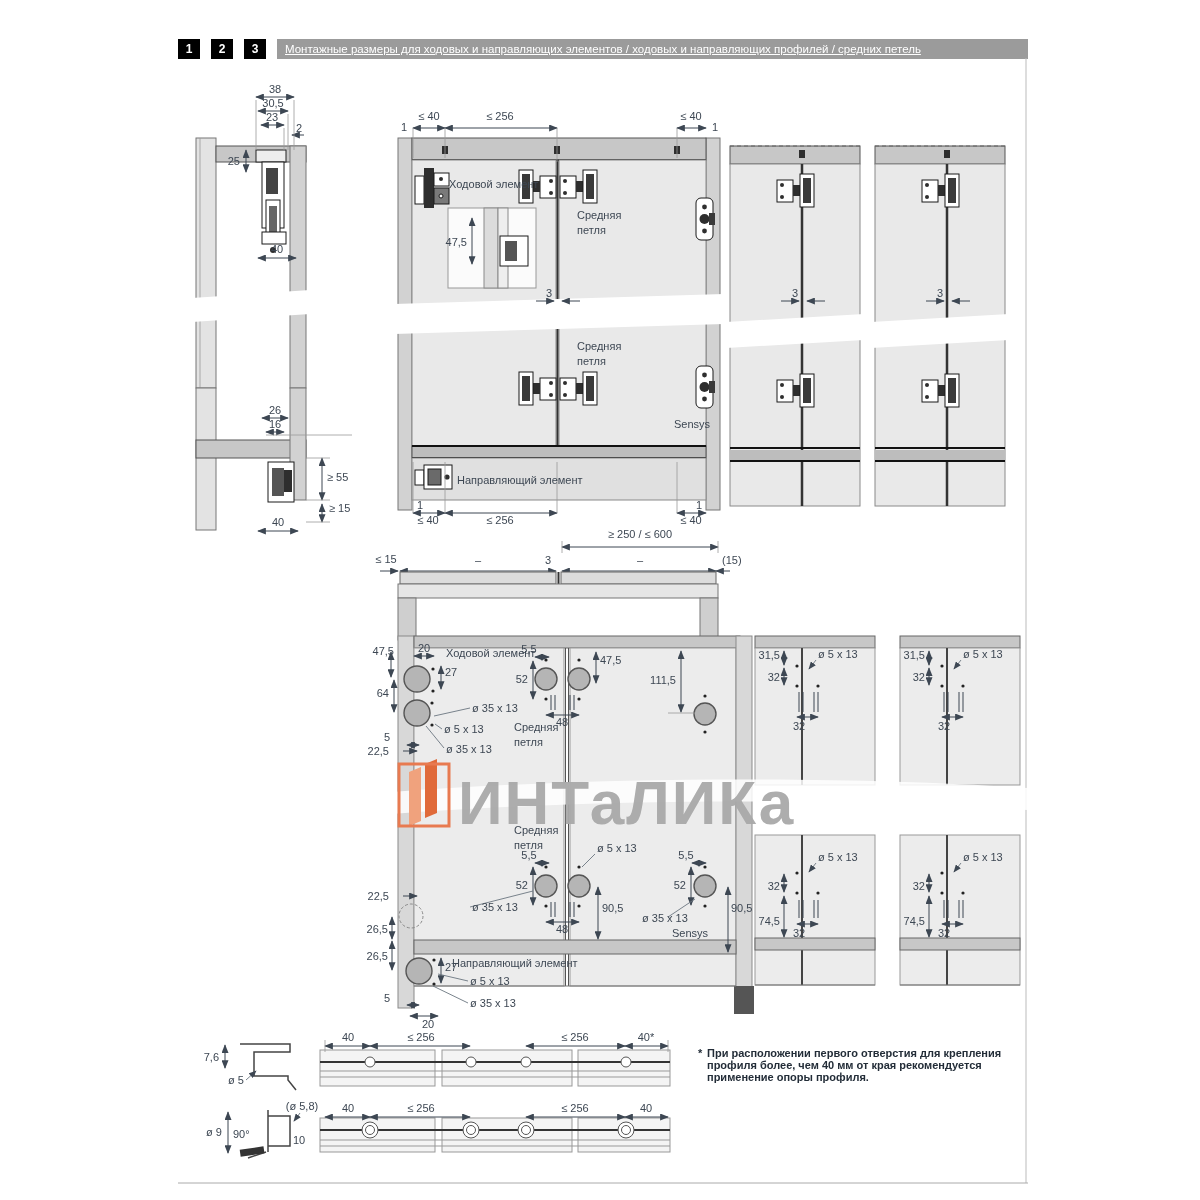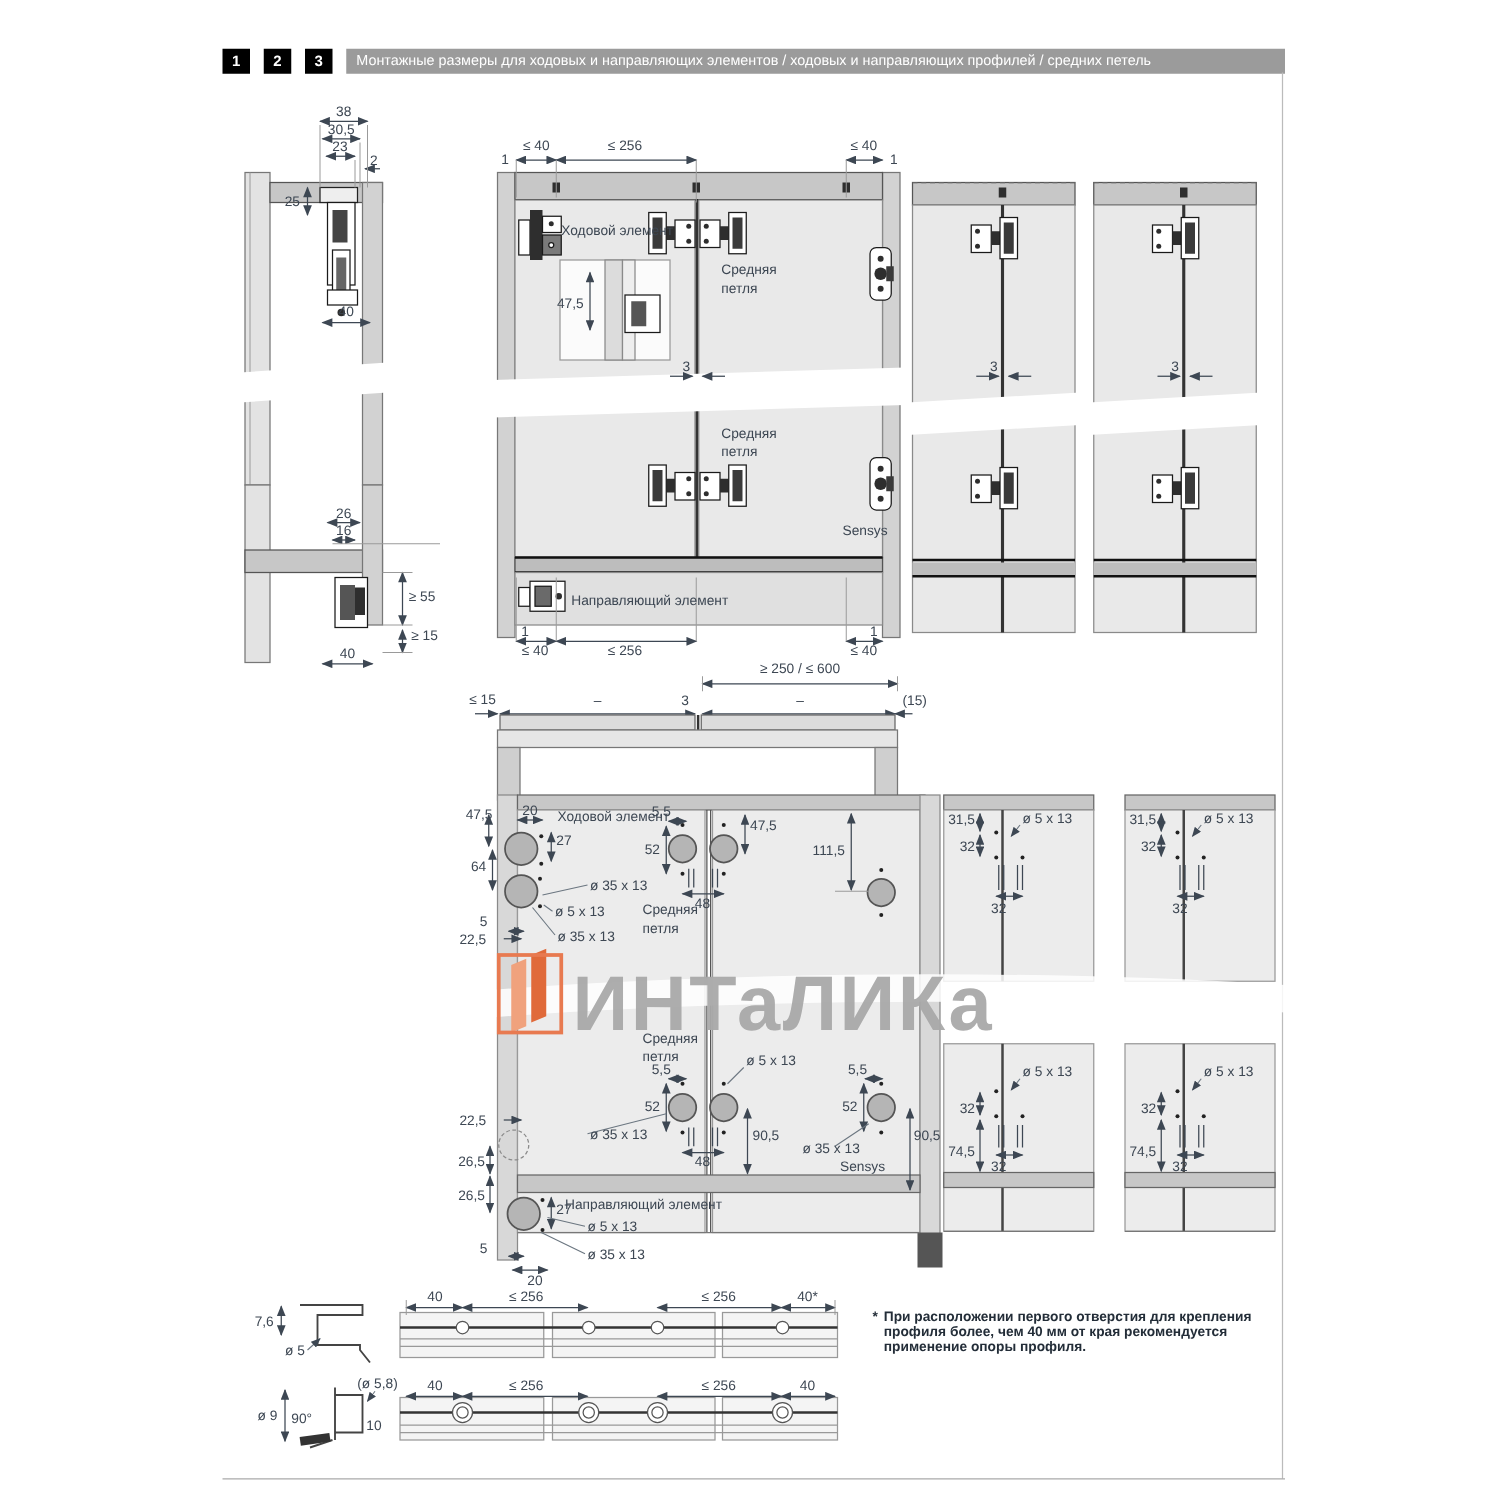--- a/index.html
+++ b/index.html
@@ -2,21 +2,21 @@
 <html><head>
 <meta charset="utf-8">
 <style>
   html,body{margin:0;padding:0;background:#fff;}
   .page{position:relative;width:1200px;height:1200px;background:#fff;overflow:hidden;
         font-family:"Liberation Sans",sans-serif;}
   .header{position:absolute;left:178px;top:39px;width:850px;height:20px;display:flex;}
   .step{width:22px;height:20px;background:#000;color:#fff;font-size:12px;line-height:20px;
         text-align:center;margin-right:11px;font-weight:bold;}
   .bar{flex:1;background:#9b9b9b;color:#fff;font-size:11.5px;line-height:20px;padding-left:8px;
-       white-space:nowrap;overflow:hidden;}
+       white-space:nowrap;overflow:hidden;text-decoration:underline;}
   svg.draw{position:absolute;left:0;top:0;}
   text{font-family:"Liberation Sans",sans-serif;fill:#3d4753;font-size:11px;}
   .dl{stroke:#3d4753;stroke-width:1;fill:none;}
   .xl{stroke:#9a9a9a;stroke-width:0.8;fill:none;}
   .ld{stroke:#6b7680;stroke-width:0.9;fill:none;}
   .hw{stroke:#1a1a1a;stroke-width:1;fill:#fff;}
   .hwd{fill:#2e2e2e;stroke:none;}
   .cup{fill:#b5b5b5;stroke:#555;stroke-width:1.4;}
   .dt{fill:#222;stroke:none;}
   .wmt{font-size:62px;font-weight:bold;fill:#a9a9a9;letter-spacing:2px;opacity:.95;}

